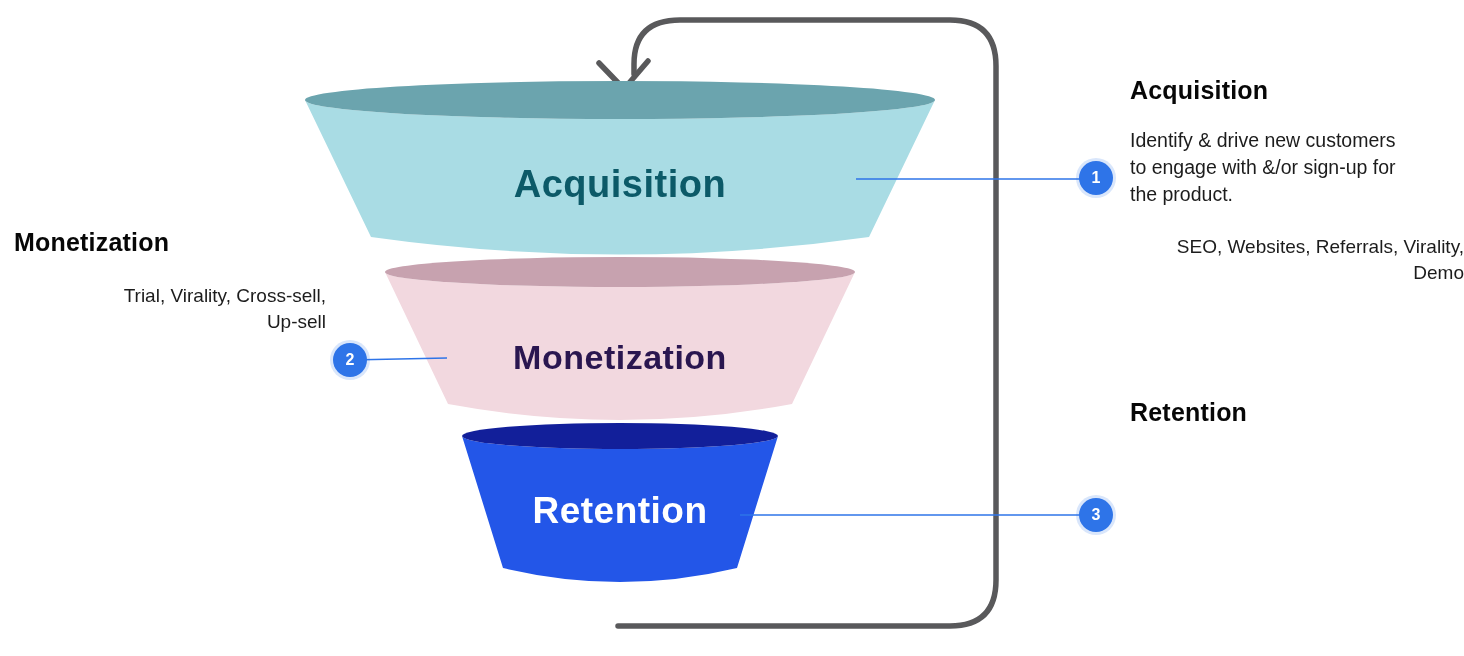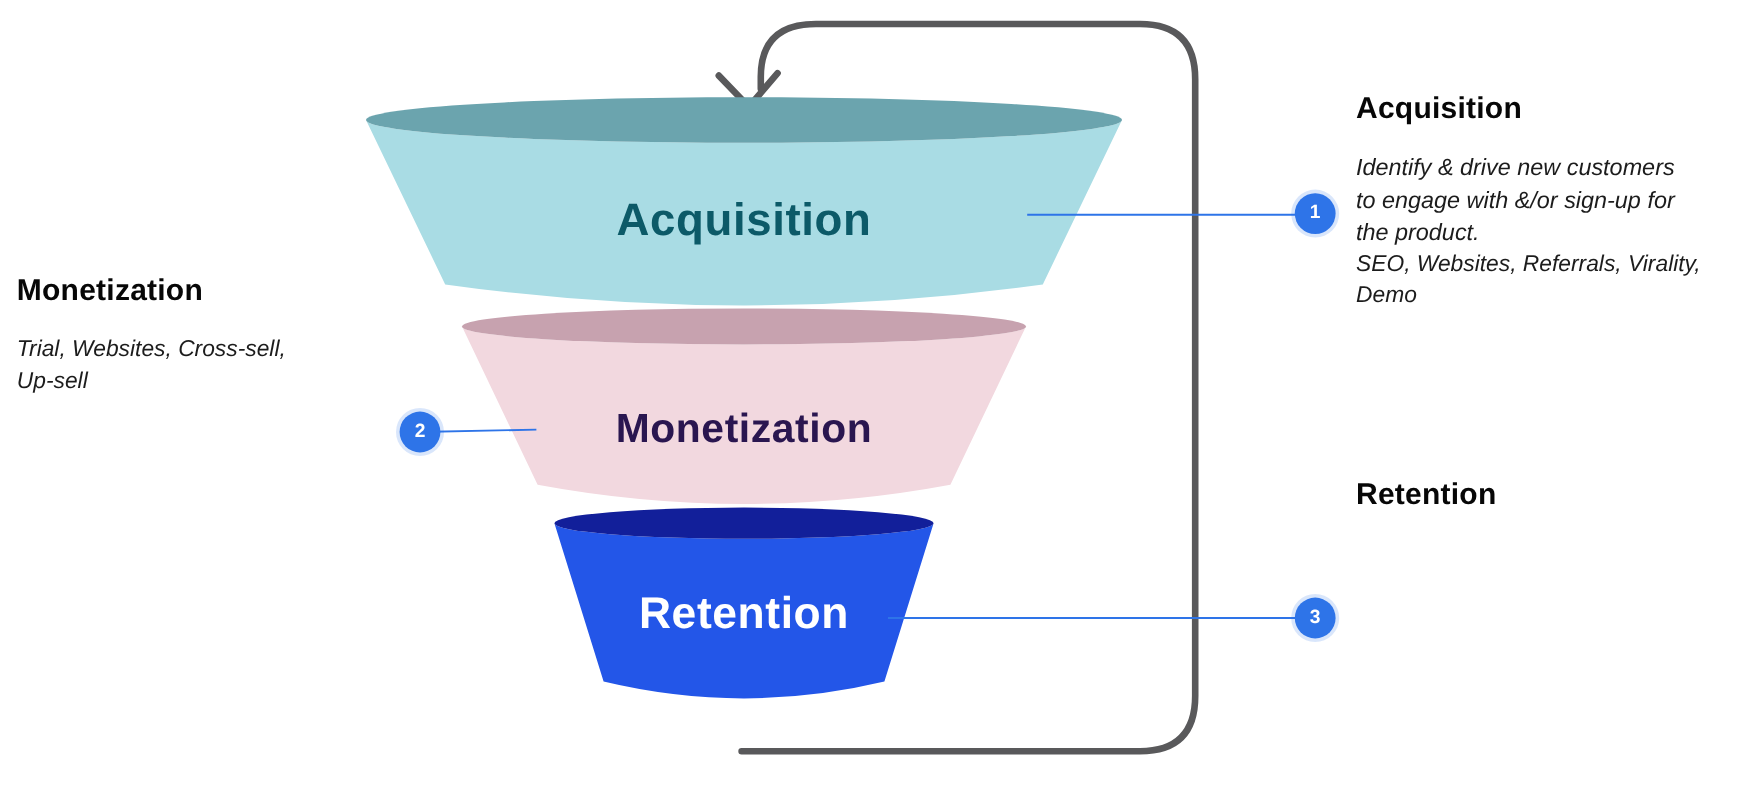--- a/index.html
+++ b/index.html
@@ -48,22 +48,22 @@
 
   
   .annotation { position: absolute; color: #1c1c1c; }
   .annotation h3 {
     font-size: 25px;
     font-weight: 700;
     color: #070707;
     margin-bottom: 22px;
     letter-spacing: 0.2px;
   }
-  .annotation p { font-size: 19.5px; line-height: 1.38; white-space: pre-line; font-style: italic; }
-  .annotation .tactics { font-size: 19px; }
+  .annotation p { font-size: 19.5px; line-height: 1.38; white-space: pre-line; }
+  .annotation .tactics { margin-top: 26px; font-size: 19px; text-align: right; }
 
   .ann-acquisition  { left: 1130px; top: 76px;  width: 334px; }
   .ann-monetization { left: 14px;   top: 228px; width: 312px; }
   .ann-retention    { left: 1130px; top: 398px; width: 334px; }
 </style>
 </head>
 <body>
 
 <div class="canvas">
 
@@ -106,21 +106,21 @@
     <h3>Acquisition</h3>
     <p>Identify &amp; drive new customers
 to engage with &amp;/or sign-up for
 the product.</p>
     <p class="tactics">SEO, Websites, Referrals, Virality,
 Demo</p>
   </div>
 
   <div class="annotation ann-monetization">
     <h3>Monetization</h3>
-    <p class="tactics">Trial, Websites, Cross-sell,
+    <p class="tactics">Trial, Virality, Cross-sell,
 Up-sell</p>
   </div>
 
   <div class="annotation ann-retention">
     <h3>Retention</h3>
   </div>
 
 </div>
 
 </body></html>

